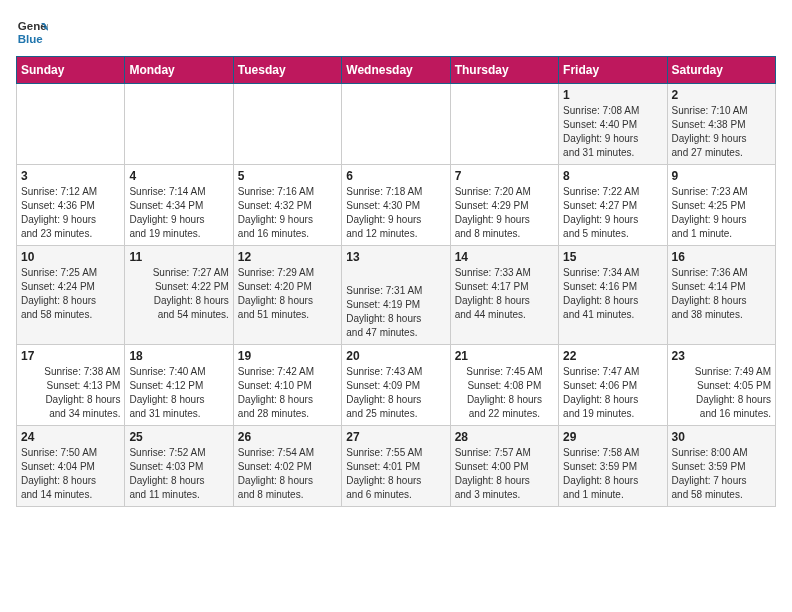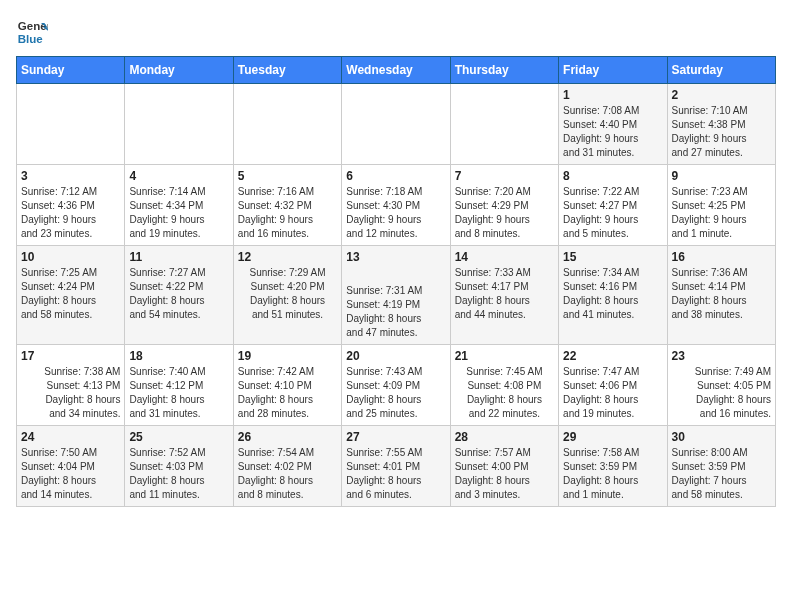--- a/index.html
+++ b/index.html
@@ -34,21 +34,21 @@
     .subtitle {
       font-size: 16px;
       color: #444;
     }
     table {
       width: 100%;
       border-collapse: collapse;
       table-layout: fixed;
     }
     thead tr th {
-      background: #3b82f6;
+      background: #be185d;
       color: #fff;
       font-size: 12px;
       font-weight: bold;
       padding: 6px 4px;
       text-align: left;
       border: 1px solid #1a5f8a;
     }
     tbody tr td {
       vertical-align: top;
       font-size: 10.5px;
@@ -180,28 +180,28 @@
       <tr>
         <td>
           <span class="day-num">10</span>
           <div class="day-info" style="white-space: pre-line;">Sunrise: 7:25 AM
 Sunset: 4:24 PM
 Daylight: 8 hours
 and 58 minutes.</div>
         </td>
         <td>
           <span class="day-num">11</span>
-          <div class="day-info" style="white-space: pre-line;">Sunrise: 7:27 AM
+          <div class="day-info" style="white-space: pre-line; text-align: right;">Sunrise: 7:27 AM
 Sunset: 4:22 PM
 Daylight: 8 hours
 and 54 minutes.</div>
         </td>
         <td>
           <span class="day-num">12</span>
-          <div class="day-info" style="white-space: pre-line; text-align: center;">Sunrise: 7:29 AM
+          <div class="day-info" style="white-space: pre-line;">Sunrise: 7:29 AM
 Sunset: 4:20 PM
 Daylight: 8 hours
 and 51 minutes.</div>
         </td>
         <td>
           <span class="day-num">13</span>
           <div class="day-info" style="white-space: pre-line; margin-top: 20px;">Sunrise: 7:31 AM
 Sunset: 4:19 PM
 Daylight: 8 hours
 and 47 minutes.</div>

